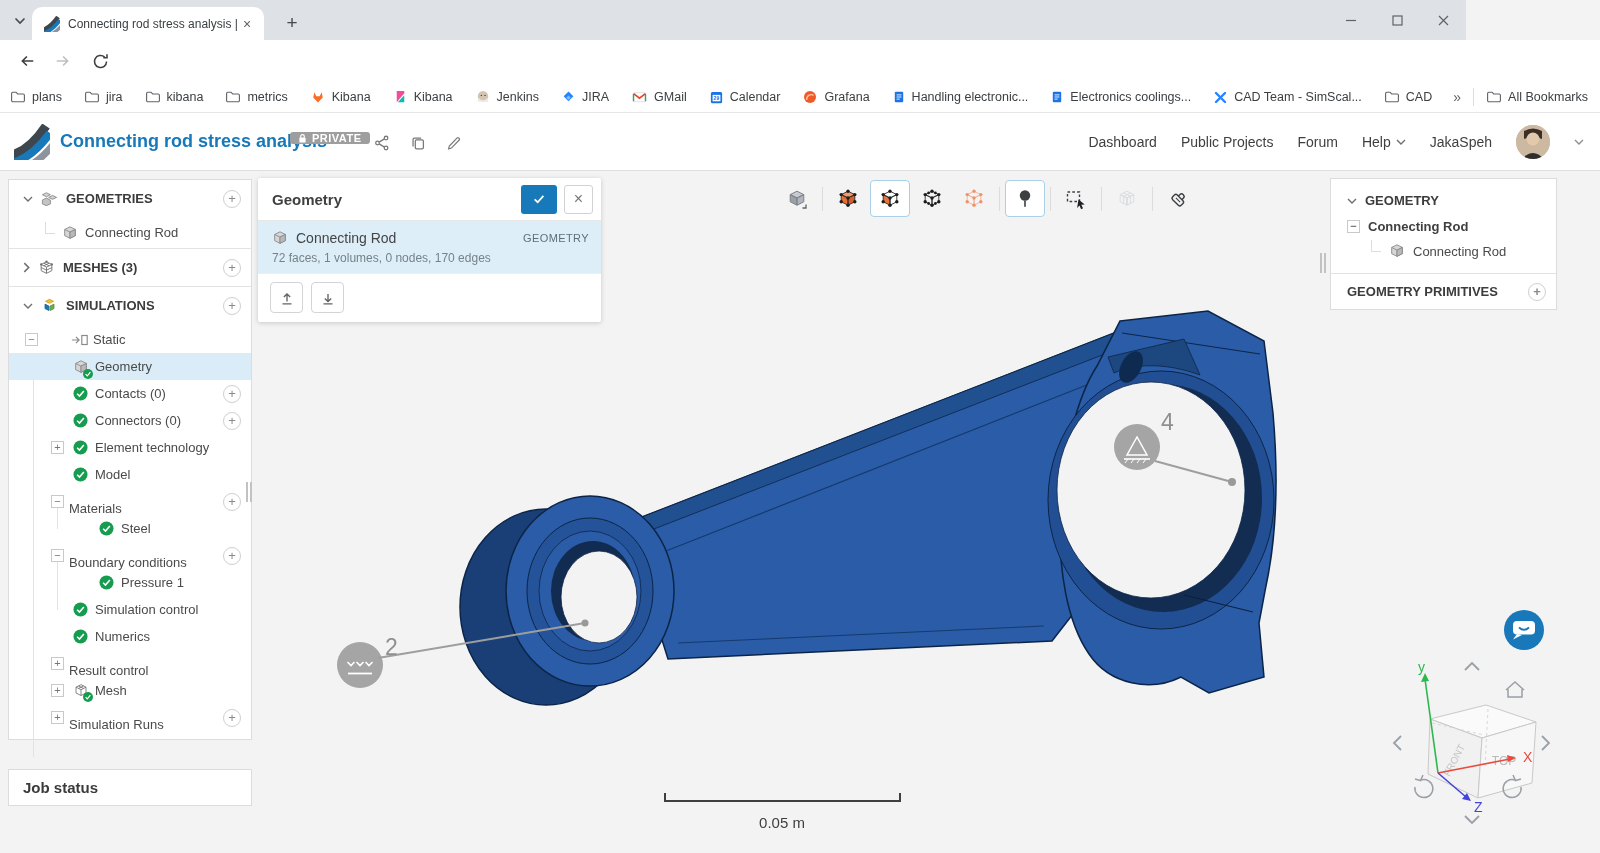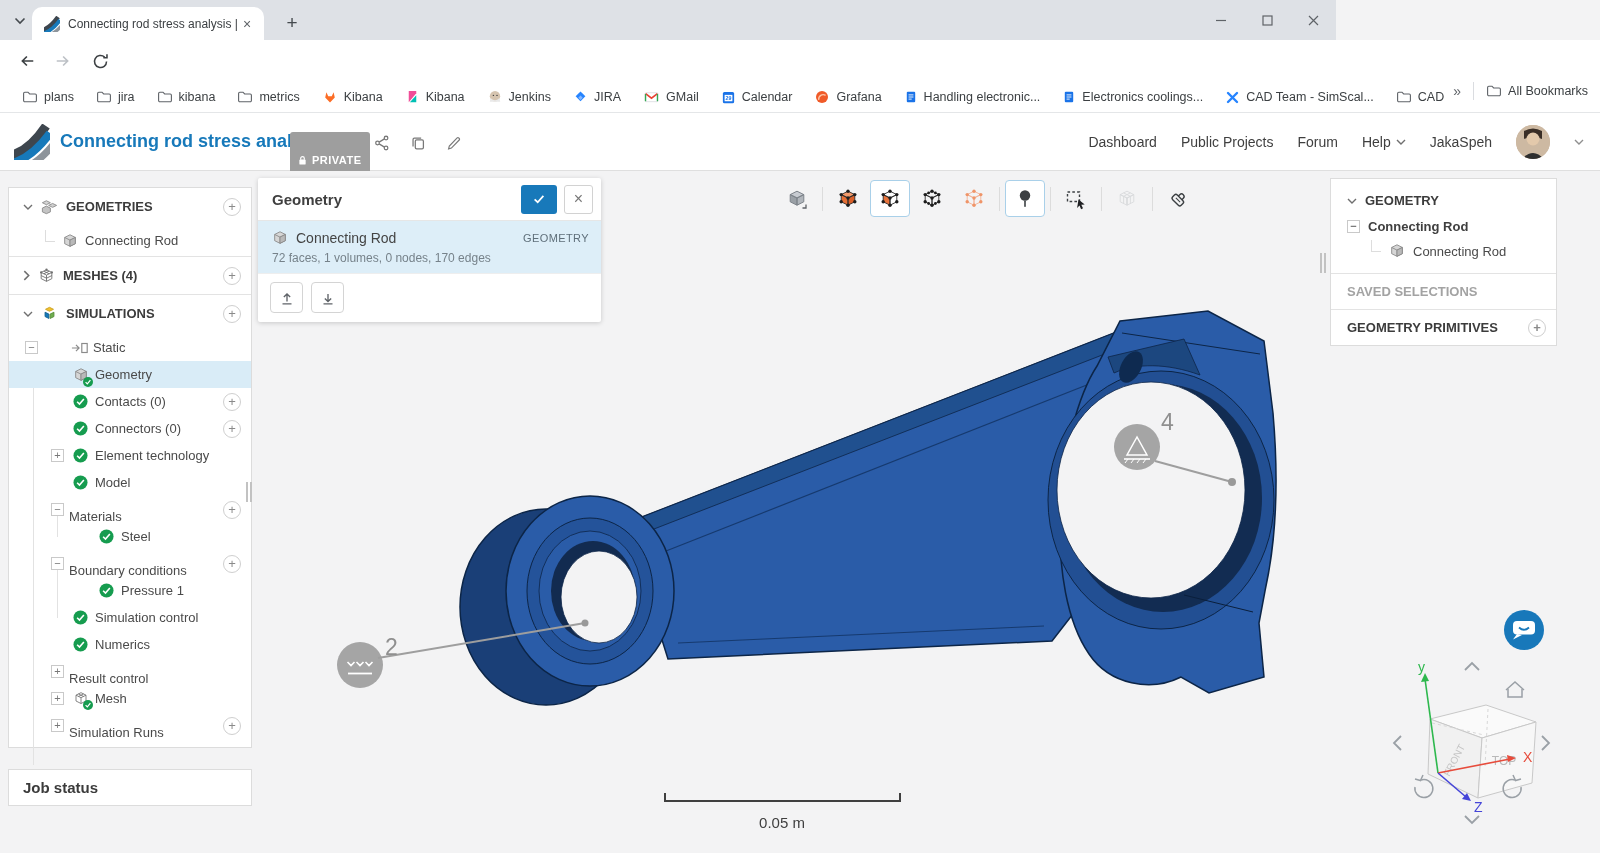--- a/index.html
+++ b/index.html
@@ -1,55 +1,55 @@
 <!DOCTYPE html>
 <html><head>
 <meta charset="utf-8">
 <style>
   * { margin:0; padding:0; box-sizing:border-box; }
   html,body { width:1600px; height:853px; overflow:hidden;
     font-family:"Liberation Sans","DejaVu Sans",sans-serif; font-size:13px; color:#4a4a4a; background:#f3f3f4;}
   svg { display:block; }
   
-  .tabstrip{position:absolute;left:0;top:0;width:1336px;height:40px;background:#dee1e6;}
+  .tabstrip{position:absolute;left:0;top:0;width:1466px;height:40px;background:#dee1e6;}
   .tab-search{position:absolute;left:10px;top:12px;width:20px;height:18px;display:flex;align-items:center;justify-content:center;cursor:pointer;}
   .tab{position:absolute;left:32px;top:7px;width:232px;height:33px;background:#fff;border-radius:10px 10px 0 0;display:flex;align-items:center;padding:0 8px 0 12px;}
   .tab-title{flex:1;font-size:12px;color:#3c4043;white-space:nowrap;overflow:hidden;margin-left:8px;}
   .tab-close{width:18px;height:18px;border-radius:50%;display:flex;align-items:center;justify-content:center;color:#5f6368;font-size:14px;}
   .newtab{position:absolute;left:278px;top:9px;width:28px;height:28px;display:flex;align-items:center;justify-content:center;color:#454a4f;font-size:19px;}
   .wincontrols{position:absolute;right:0;top:0;height:40px;display:flex;}
   .winbtn{width:46px;height:40px;display:flex;align-items:center;justify-content:center;}
   .urlrow{position:absolute;left:0;top:40px;width:1600px;height:42px;background:#fff;}
   .navbtn{position:absolute;top:9px;width:24px;height:24px;display:flex;align-items:center;justify-content:center;}
   .omnibox{position:absolute;left:118px;top:46px;width:1172px;height:30px;background:#eef1f3;border-radius:15px;display:flex;align-items:center;padding:0 10px 0 12px;}
   .url-input{flex:1;border:none;background:transparent;font-size:13.5px;color:#202124;outline:none;margin-left:8px;font-family:"Liberation Sans","DejaVu Sans",sans-serif;}
   .chromeicons{position:absolute;right:10px;top:46px;height:30px;display:flex;align-items:center;gap:14px;}
   .ci{width:24px;height:24px;display:flex;align-items:center;justify-content:center;}
   .ci-sep{width:1px;height:18px;background:#dadce0;}
   .avatar-j{width:26px;height:26px;border-radius:50%;background:#5d4037;color:#d7ccc8;font-size:12px;font-weight:bold;display:flex;align-items:center;justify-content:center;}
-  .bookmarksbar{position:absolute;left:0;top:82px;width:1600px;height:31px;background:#fff;border-bottom:1px solid #e4e6e8;display:flex;padding:0 22px;}
+  .bookmarksbar{position:absolute;left:0;top:82px;width:1600px;height:31px;background:#fff;border-bottom:1px solid #e4e6e8;display:flex;align-items:center;padding:0 10px;}
   .bm{display:flex;align-items:center;gap:6px;margin-right:22px;cursor:pointer;}
   .bm-label{font-size:12.5px;color:#3c4043;white-space:nowrap;}
   .bm-right{position:absolute;right:12px;display:flex;align-items:center;gap:12px;}
   .bm-overflow{color:#5f6368;font-size:14px;}
   
   .appheader{position:absolute;left:0;top:113px;width:1600px;height:58px;background:#fff;border-bottom:1px solid #dfdfdf;}
   .logo{position:absolute;left:14px;top:11px;width:36px;height:36px;overflow:hidden;}
   .project-title{position:absolute;left:60px;top:18px;font-size:18px;font-weight:bold;color:#1779ba;}
-  .badge-private{position:absolute;left:290px;top:19px;background:#9e9e9e;color:#fff;font-size:11px;font-weight:bold;letter-spacing:.5px;border-radius:3px;padding:22px 8px;display:flex;align-items:center;gap:5px;}
+  .badge-private{position:absolute;left:290px;top:19px;background:#9e9e9e;color:#fff;font-size:11px;font-weight:bold;letter-spacing:.5px;border-radius:3px;padding:0 8px;display:flex;align-items:center;gap:5px;}
   .hdr-icons{position:absolute;left:372px;top:20px;display:flex;gap:16px;}
   .hdr-icon{width:20px;height:20px;display:flex;align-items:center;justify-content:center;cursor:pointer;}
   .hdr-nav{position:absolute;right:16px;top:0;height:58px;display:flex;align-items:center;gap:24px;}
   .hdr-link{font-size:14px;color:#3f3f3f;cursor:pointer;display:flex;align-items:center;gap:5px;}
   .avatar-user{width:34px;height:34px;border-radius:50%;overflow:hidden;background:#cdb9a2;}
   
   .main{position:absolute;left:0;top:171px;width:1600px;height:682px;background:#f3f3f4;}
   .vpsvg{position:absolute;left:252px;top:0;}
   
-  .leftpanel{position:absolute;left:8px;top:16px;width:244px;background:#fff;border:1px solid #dcdcdc;}
+  .leftpanel{position:absolute;left:8px;top:8px;width:244px;background:#fff;border:1px solid #dcdcdc;}
   .group-hd{height:37px;display:flex;align-items:center;padding:0 10px 0 14px;gap:8px;cursor:pointer;}
   .group-hd .glabel{font-weight:bold;font-size:13px;color:#3c3c3c;flex:1;}
   .group-child{height:31px;display:flex;align-items:center;padding-left:36px;gap:7px;cursor:pointer;}
   .gsep{border-top:1px solid #e3e3e3;}
   .addbtn{width:18px;height:18px;border:1px solid #cfcfcf;border-radius:50%;color:#8a8a8a;font-size:13px;line-height:15px;text-align:center;background:#fff;cursor:pointer;flex:none;}
   #sim-tree{position:relative;padding:2px 0 8px 0;}
   .tguide{position:absolute;border-left:1px solid #e2e2e2;}
   .trow{height:27px;display:flex;align-items:center;position:relative;cursor:pointer;}
   .trow.sel{background:#d9ecf7;}
   .trow .lab{font-size:13px;color:#4a4a4a;white-space:nowrap;}
@@ -718,21 +718,21 @@
           <svg width="17" height="16" viewBox="0 0 18 18">
             <g fill="none" stroke="#6f6f6f">
               <path d="M9 2 L15 5 V12 L9 15 L3 12 V5 Z"></path>
               <path d="M3 5 L9 8 L15 5 M9 8 V15 M6 3.5 L12 6.5 M12 3.5 L6 6.5 M3 8.5 L9 11.5 L15 8.5"></path>
             </g>
             <circle cx="9" cy="2" r="1.3" fill="#6f6f6f"></circle>
             <circle cx="15" cy="5" r="1.3" fill="#6f6f6f"></circle>
             <circle cx="3" cy="5" r="1.3" fill="#6f6f6f"></circle>
           </svg>
         </span>
-      <span class="glabel">MESHES (4)</span>
+      <span class="glabel">MESHES (3)</span>
       <span class="addbtn">+</span>
     </div>
     <div class="gsep"></div>
     <div class="group-hd">
       <svg width="10" height="6" viewBox="0 0 10 6">
           <path d="M1 1 L5 5 L9 1" stroke="#6f6f6f" stroke-width="1.4" fill="none"></path>
         </svg>
       <span id="icon-simulations">
           <svg width="17" height="16" viewBox="0 0 18 18">
             <path d="M9 1.5 L13.5 3.7 L9 5.9 L4.5 3.7 Z" fill="#f2c230" stroke="#caa020"></path>
@@ -947,23 +947,20 @@
         <span id="icon-rp-cube">
             <svg width="16" height="16" viewBox="0 0 18 18">
               <path d="M9 2 L15 5 L15 12 L9 15 L3 12 L3 5 Z" fill="#d6d6d6" stroke="#8a8a8a"></path>
               <path d="M3 5 L9 8 L15 5 M9 8 V15" fill="none" stroke="#8a8a8a"></path>
               <path d="M9 8 L15 5 L15 12 L9 15 Z" fill="#b9b9b9" stroke="#8a8a8a"></path>
             </svg>
           </span>
         <span>Connecting Rod</span>
       </div>
     </div>
-    <div class="rp-sec rp-saved">
-      <span>SAVED SELECTIONS</span>
-    </div>
     <div class="rp-sec rp-prim">
       <span>GEOMETRY PRIMITIVES</span>
       <span class="spacer"></span>
       <span class="addbtn">+</span>
     </div>
   </div>
 
   <div class="handle" style="left:246px;top:311px;">
       <i></i>
       <i></i>

